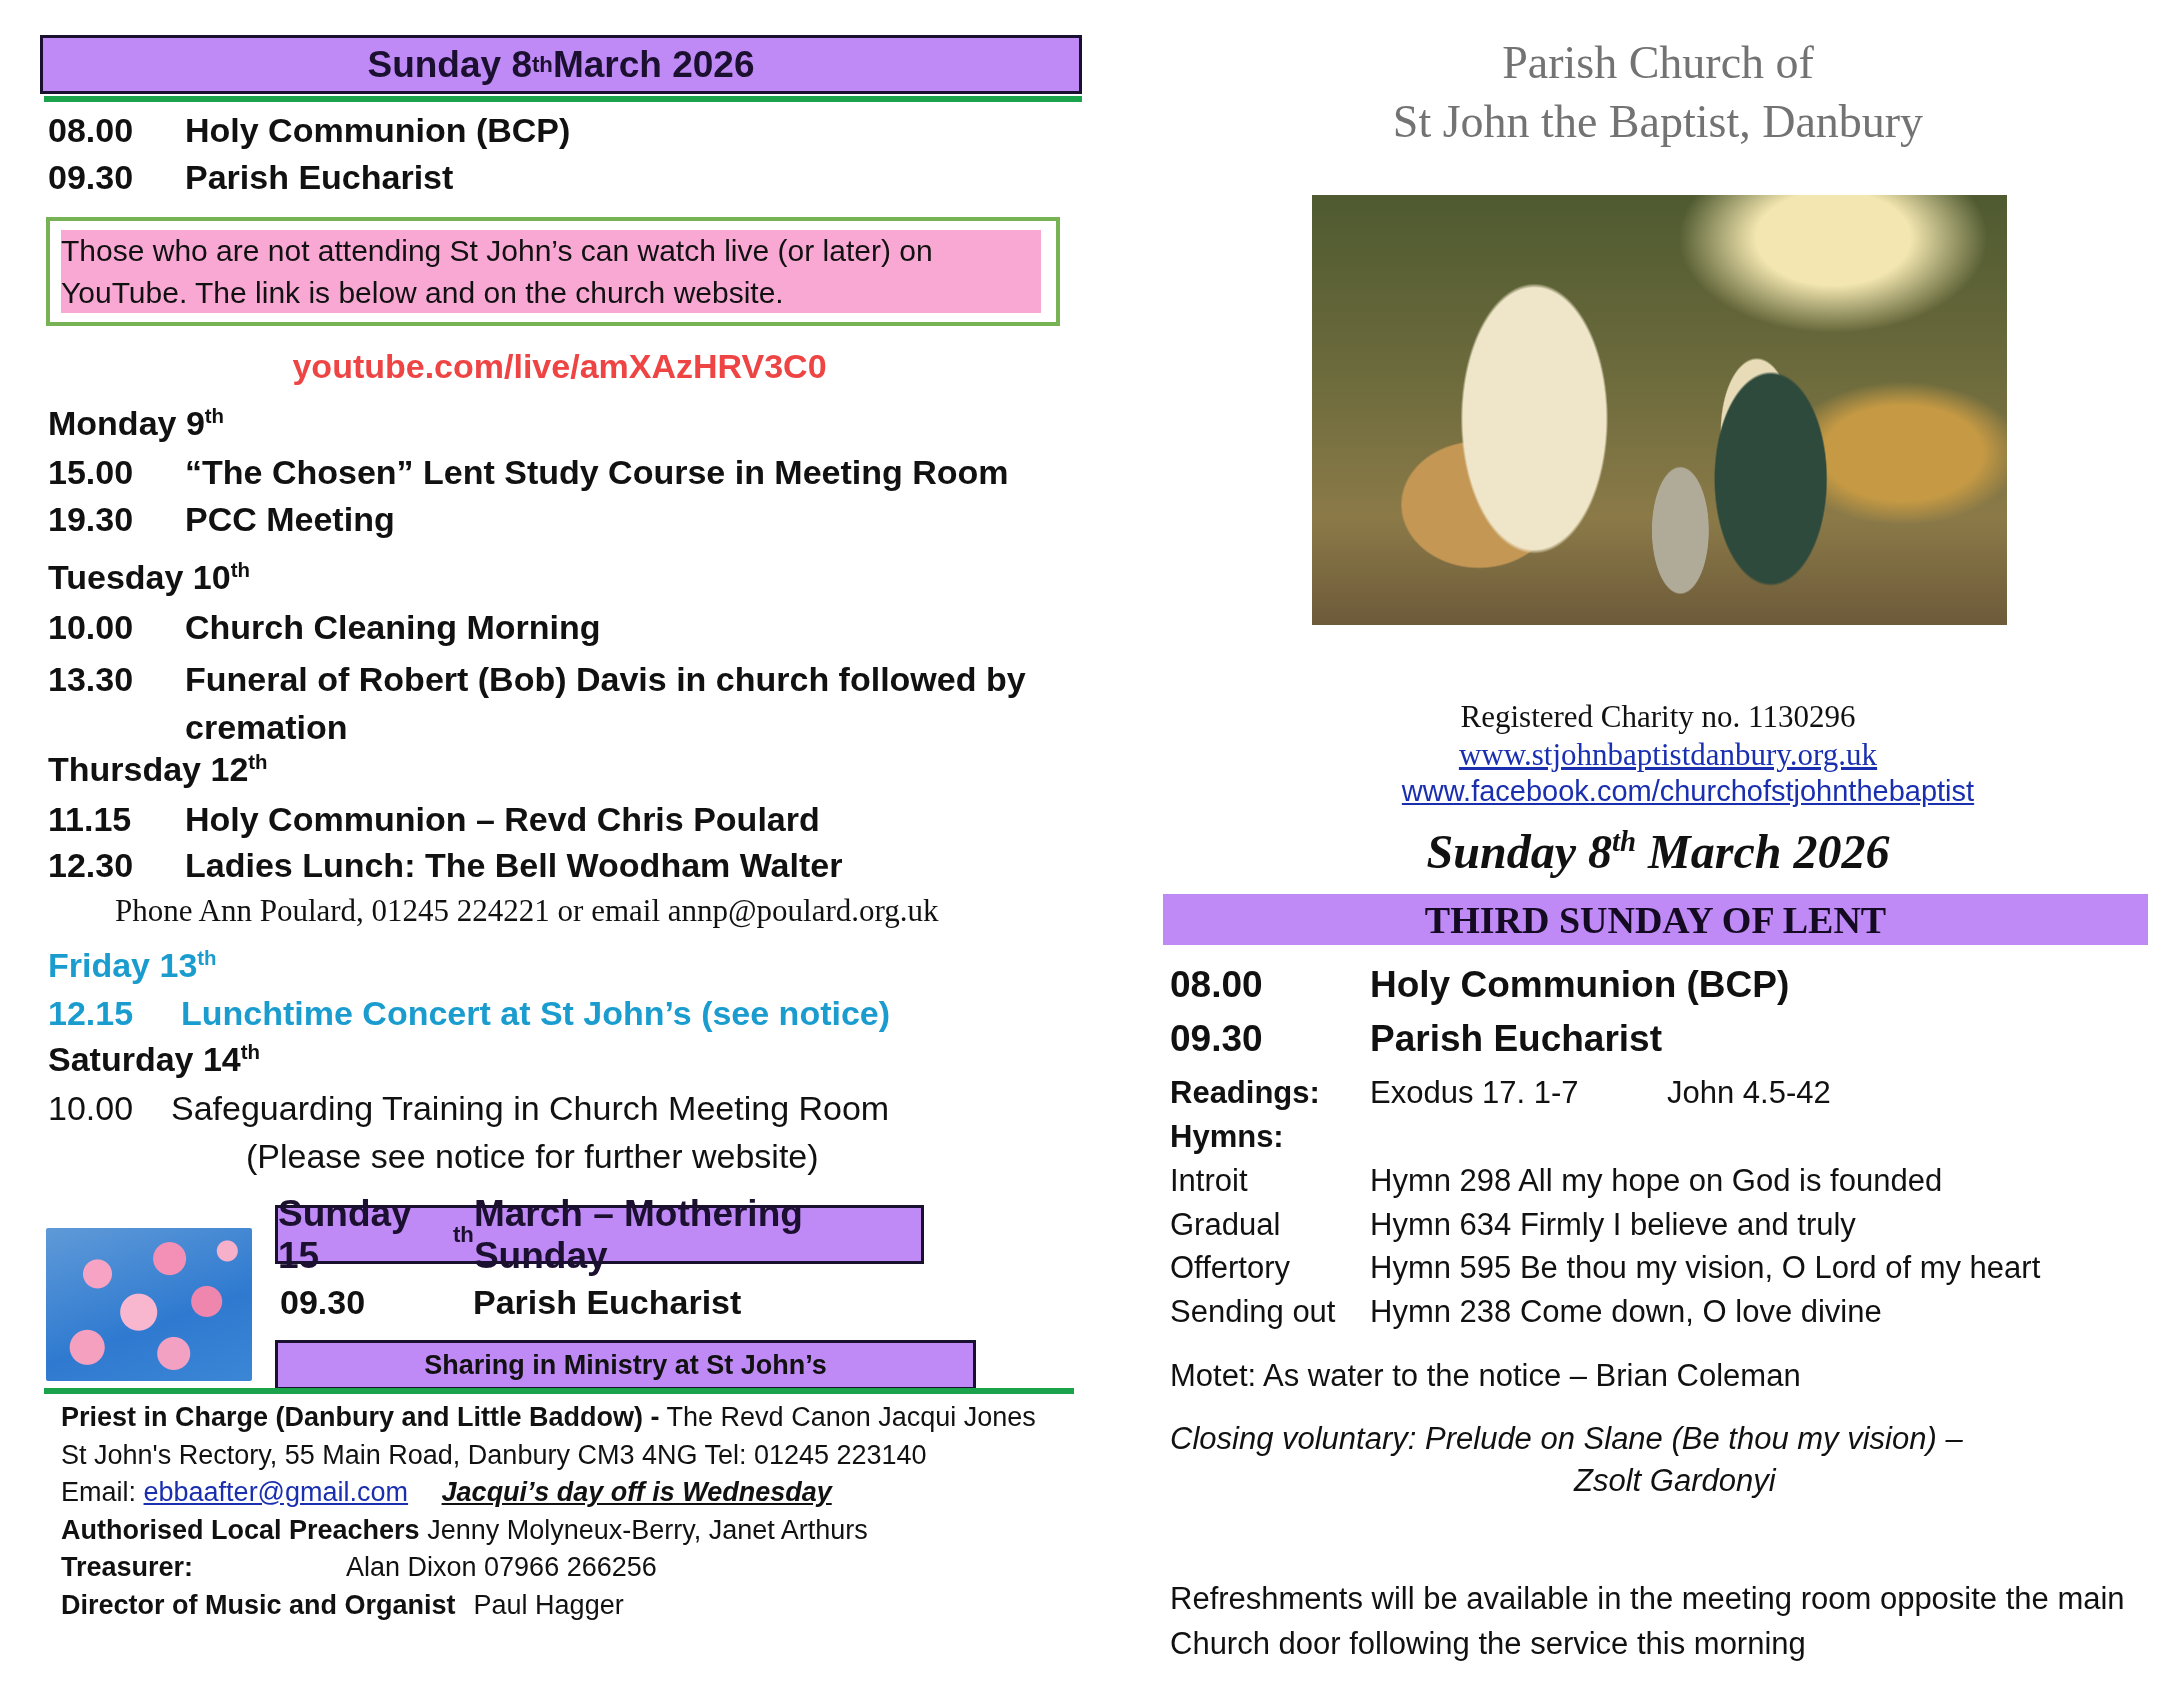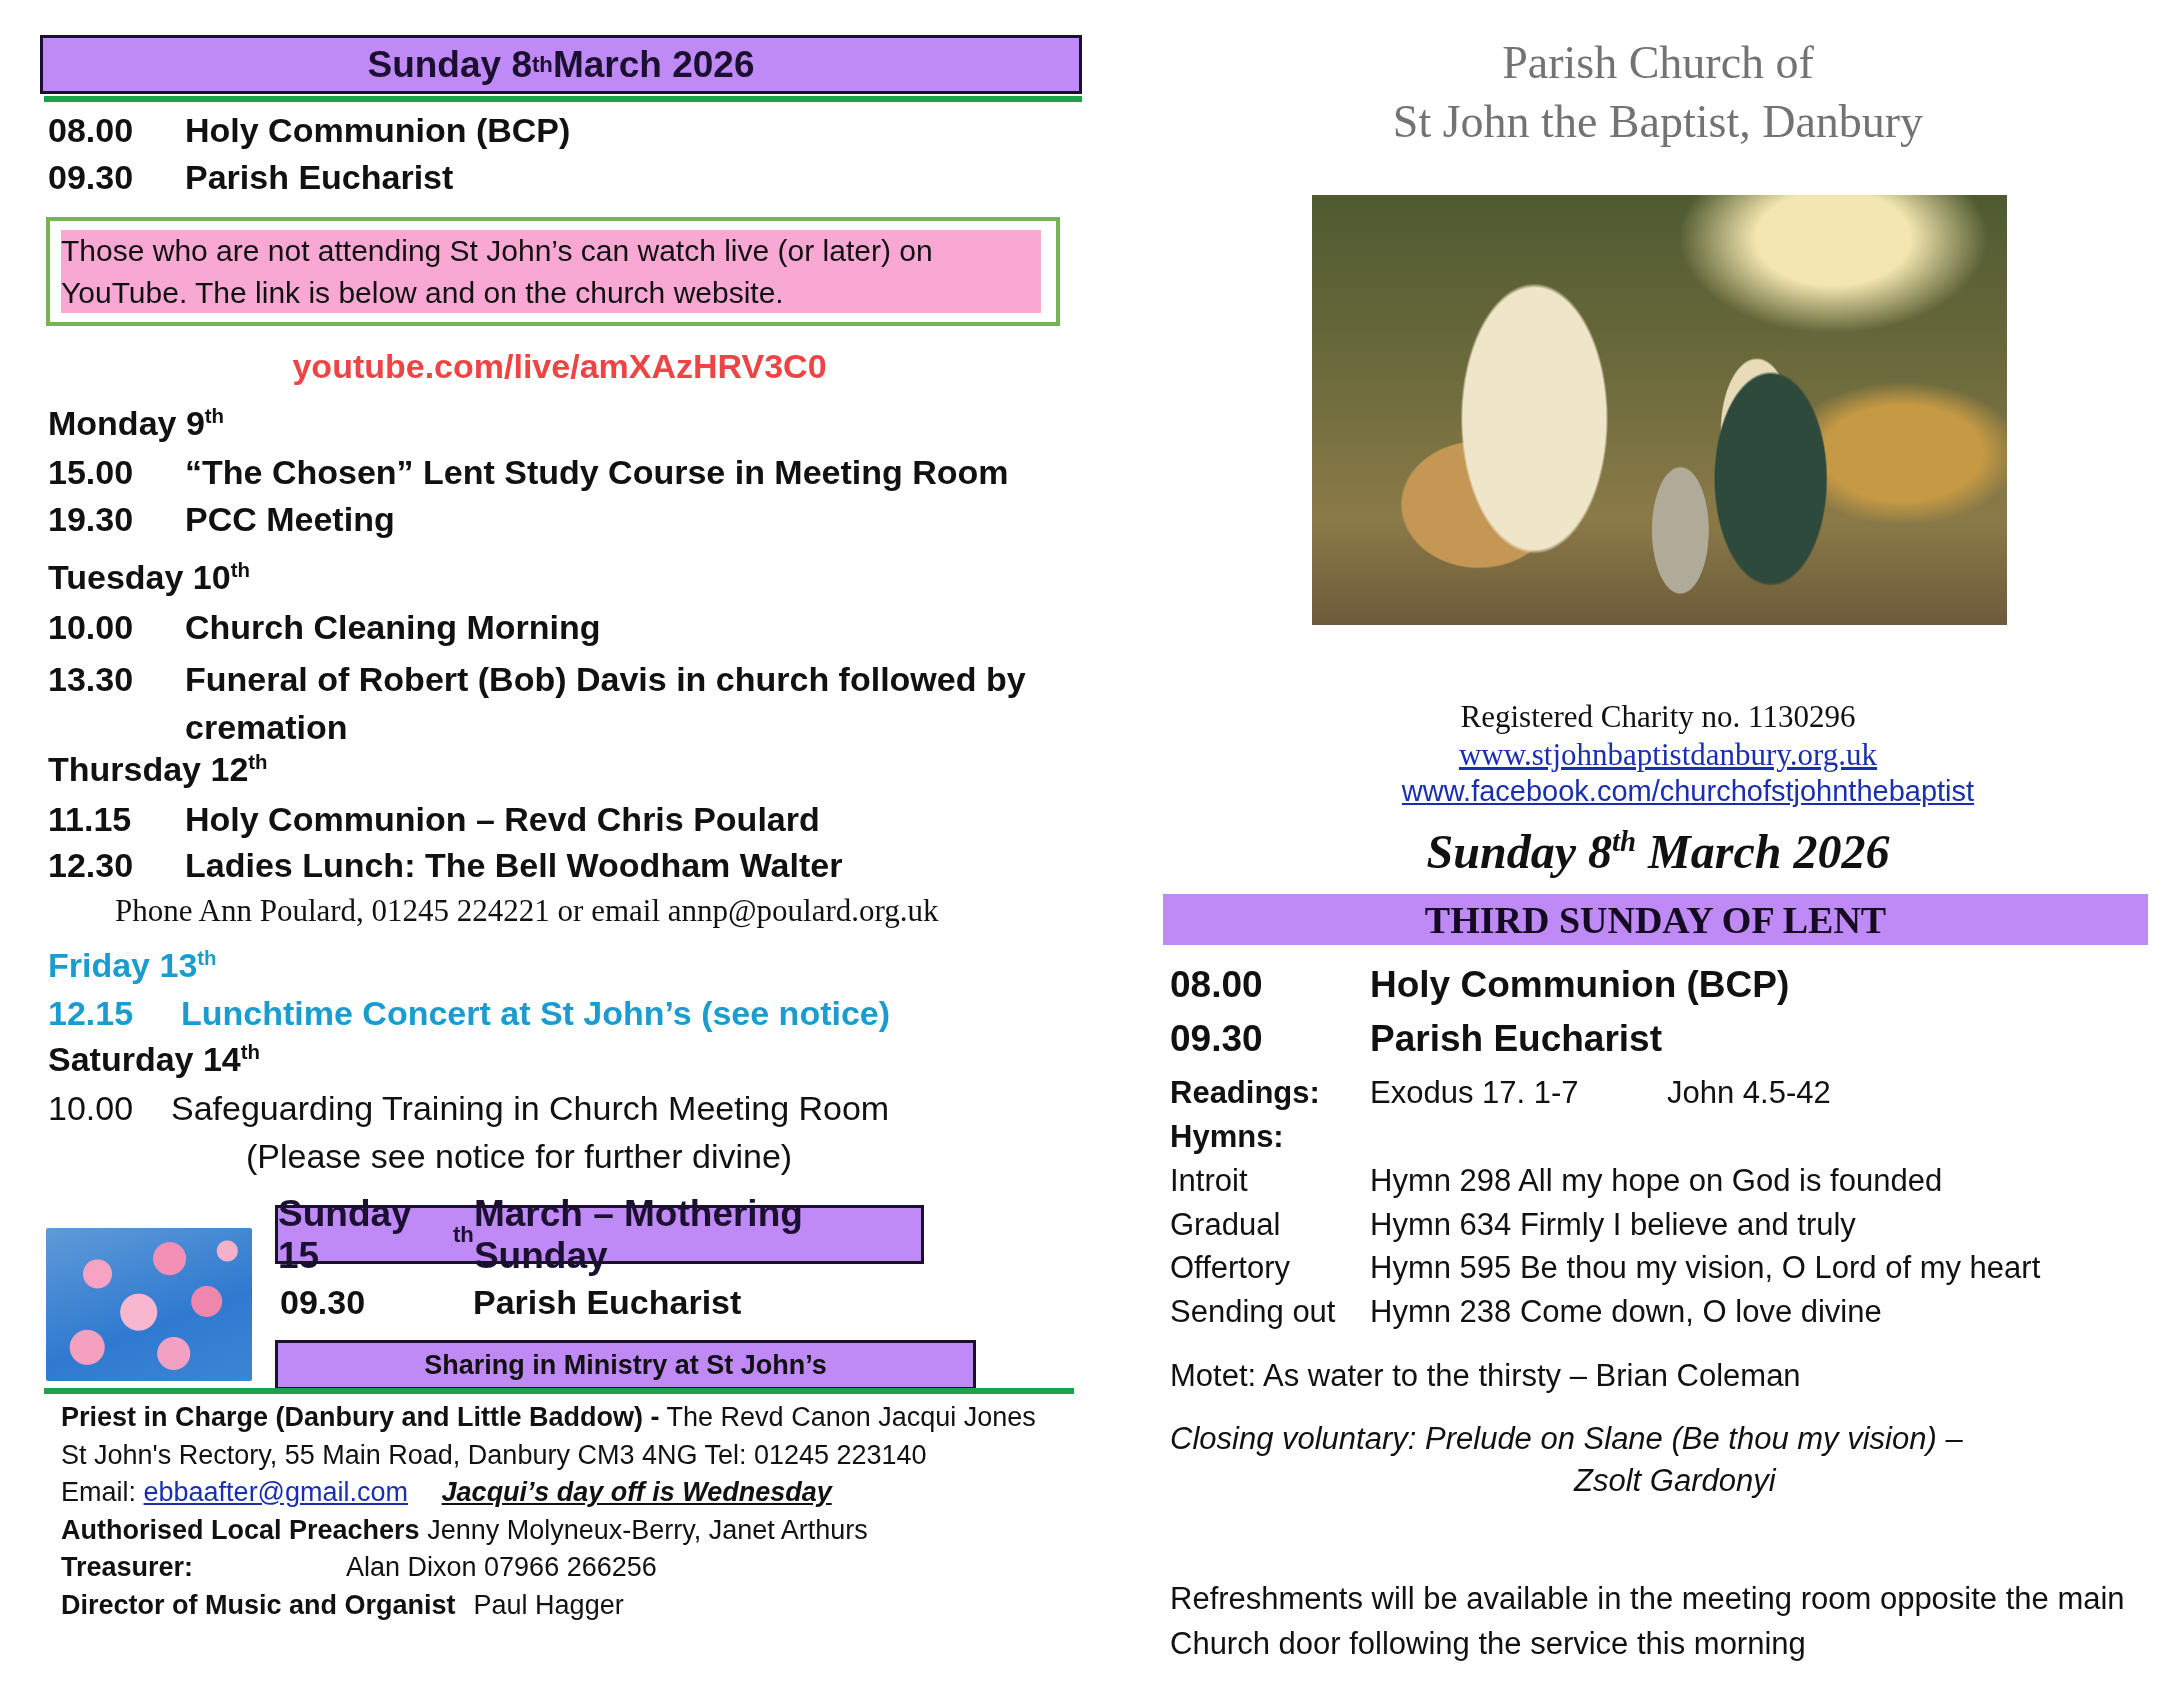--- a/index.html
+++ b/index.html
@@ -125,21 +125,21 @@
 <div class="abs ev blue" style="left:48px; top:994px;">
     <span class="t" style="width:133px">12.15</span>
     <span>Lunchtime Concert at St John’s (see notice)</span>
   </div>
 
 <div class="abs day" style="left:48px; top:1040px;"><span>Saturday 14</span><sup>th</sup></div>
 <div class="abs ev normal" style="left:48px; top:1089px;">
     <span class="t">10.00</span>
     <span>Safeguarding Training in Church Meeting Room</span>
   </div>
-<div class="abs" style="left:246px; top:1137px; font-size:34px;">(Please see notice for further divine)</div>
+<div class="abs" style="left:246px; top:1137px; font-size:34px;">(Please see notice for further website)</div>
 
 <div class="abs blossom"></div>
 <div class="abs m-box">
   <span>Sunday 15</span>
     <sup>th</sup>
     <span> March – Mothering Sunday</span>
 </div>
 <div class="abs svc-row" style="left:280px; top:1283px;">
   <span class="t" style="width:193px">09.30</span>
     <span>Parish Eucharist</span>
@@ -197,17 +197,17 @@
   </div>
 <div class="abs r-small" style="top:1250px;">
     <span class="lbl">Offertory</span>
     <span>Hymn 595 Be thou my vision, O Lord of my heart</span>
   </div>
 <div class="abs r-small" style="top:1294px;">
     <span class="lbl">Sending out</span>
     <span>Hymn 238 Come down, O love divine</span>
   </div>
 
-<div class="abs r-text" style="top:1358px;">Motet:  As water to the thirsty – Brian Coleman</div>
+<div class="abs r-text" style="top:1358px;">Motet:  As water to the notice – Brian Coleman</div>
 <div class="abs r-text italic" style="top:1421px;">Closing voluntary:  Prelude on Slane (Be thou my vision) –</div>
 <div class="abs r-text italic" style="top:1463px; left:1574px;text-align:center;">Zsolt Gardonyi</div>
 <div class="abs r-text" style="top:1576px; width:990px; line-height:45px;">Refreshments will be available in the meeting room opposite the main Church door following the service this morning</div>
 
 
 </body></html>

